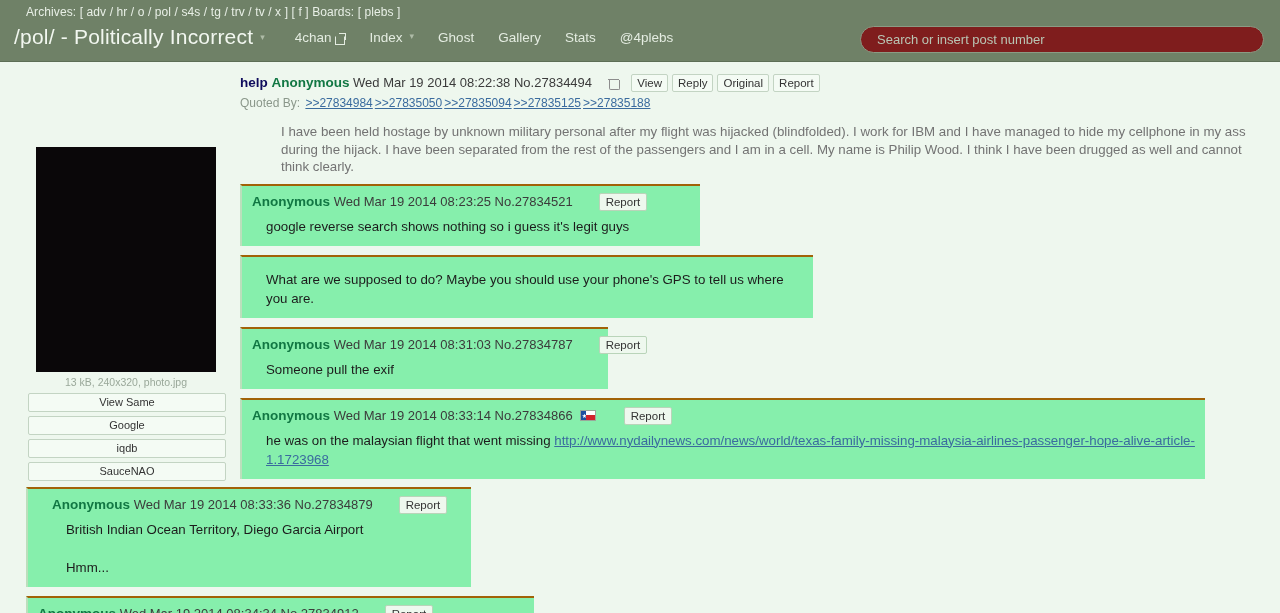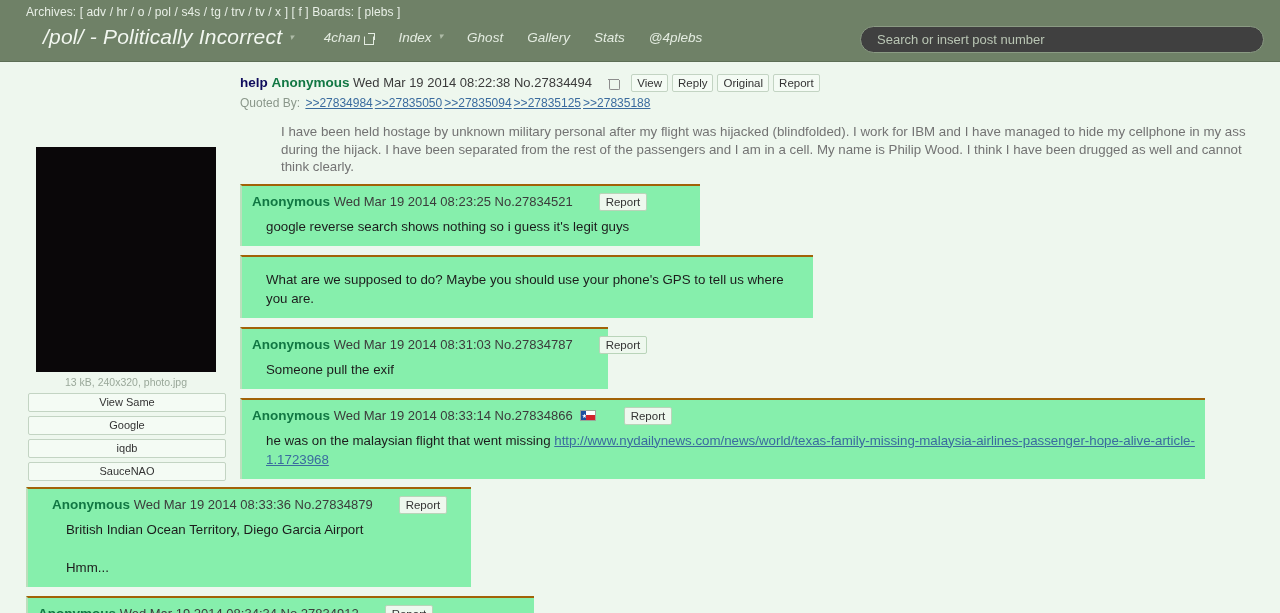--- a/index.html
+++ b/index.html
@@ -28,23 +28,22 @@
     white-space: nowrap;
   }
   #archives-bar a {
     color: #e8efe6;
     text-decoration: none;
     text-align: center;
   }
   #navrow {
     display: flex;
     align-items: center;
-    padding: 6px 0 0 43px;
+    padding: 6px 0 0 14px;
     white-space: nowrap;
-    font-style: italic;
   }
   #board-title {
     color: #f2f7f0;
     font-size: 21px;
     font-weight: 400;
     letter-spacing: 0.2px;
   }
   .caret {
     display: inline-block;
     margin-left: 7px;
@@ -86,21 +85,21 @@
   #search-wrap {
     position: absolute;
     right: 16px;
     top: 26px;
   }
   #search-input {
     width: 404px;
     height: 27px;
     border-radius: 14px;
     border: 1px solid #8b9b84;
-    background: #404040;
+    background: #7f1d1d;
     color: #cfd9cb;
     padding: 0 16px;
     font-size: 13px;
     font-family: "Liberation Sans", sans-serif;
     outline: none;
   }
   #search-input::placeholder { color: #b9c5b4; }
 
   
   #content { position: relative; }

